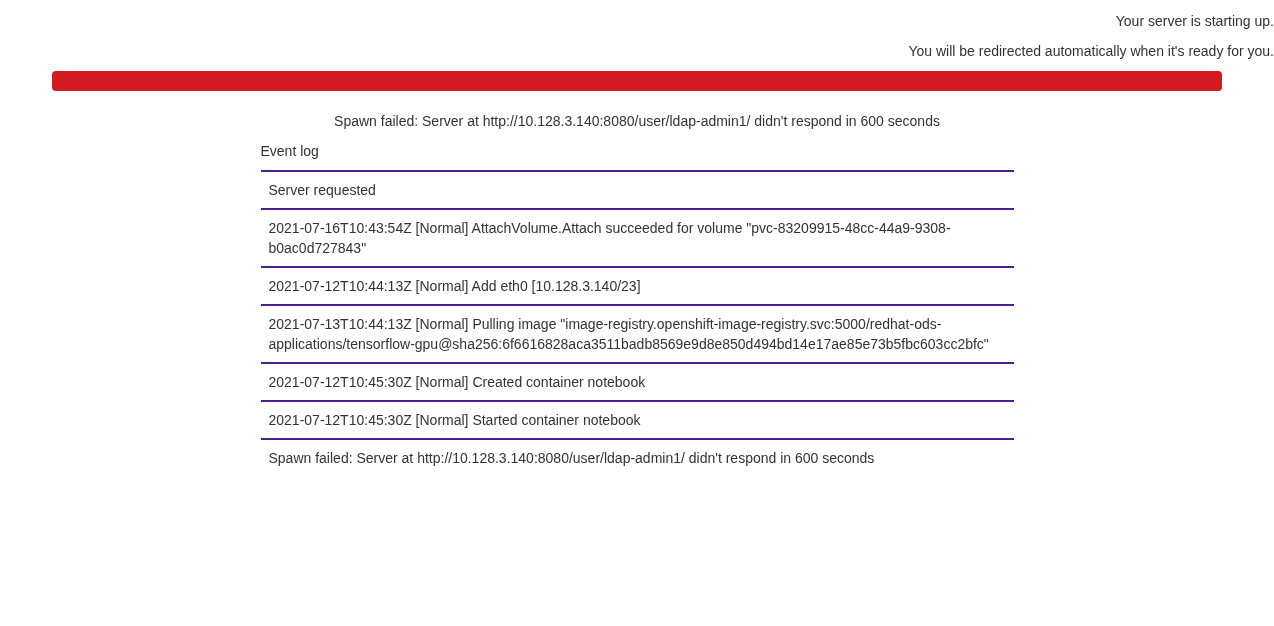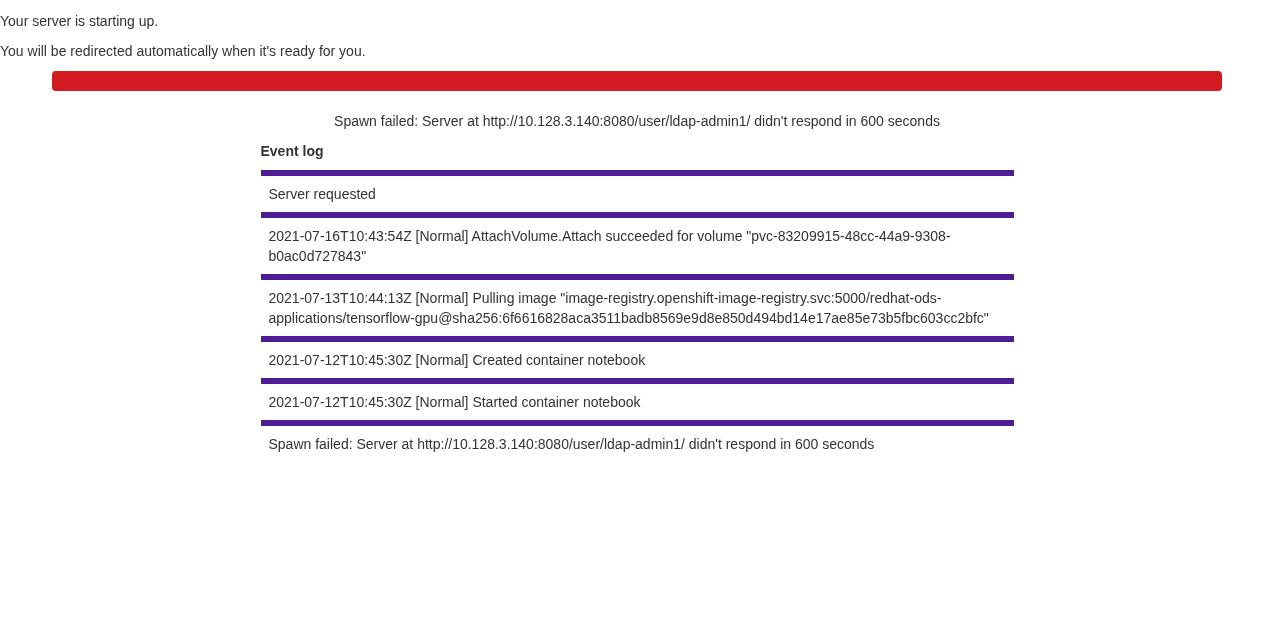--- a/index.html
+++ b/index.html
@@ -13,21 +13,21 @@
     color: #333333;
   }
   .page {
     width: 1274px;
     min-height: 626px;
     background: #ffffff;
     overflow: hidden;
   }
   .top-messages p {
     margin: 0 0 10px 0;
-    text-align: left;
+    text-align: right;
   }
   .top-messages p:first-child { margin-top: 11px; }
   .progress-wrap {
     width: 1170px;
     margin: 0 auto 20px auto;
   }
   .progress {
     height: 20px;
     background: #f5f5f5;
     border-radius: 4px;
@@ -42,28 +42,27 @@
   .spawn-failed {
     margin: 0 0 10px 0;
     text-align: center;
   }
   .event-panel {
     width: 753px;
     margin: 0 auto;
   }
   .event-log-title {
     margin: 0 0 9px 0;
-    font-weight: bold;
   }
   table.event-table {
     width: 100%;
     border-collapse: collapse;
   }
   table.event-table td {
-    border-top: 6px solid #4c1d95;
+    border-top: 2px solid #4c1d95;
     padding: 8px;
     vertical-align: top;
     overflow-wrap: break-word;
     word-wrap: break-word;
   }
 </style>
 </head>
 <body>
 
 <div class="page">
@@ -85,20 +84,23 @@
     <div class="event-log-title">Event log</div>
     <table class="event-table">
       <tbody>
           <tr class="event-row">
     <td>Server requested</td>
   </tr>
           <tr class="event-row">
     <td>2021-07-16T10:43:54Z [Normal] AttachVolume.Attach succeeded for volume "pvc-83209915-48cc-44a9-9308-b0ac0d727843"</td>
   </tr>
           <tr class="event-row">
+    <td>2021-07-12T10:44:13Z [Normal] Add eth0 [10.128.3.140/23]</td>
+  </tr>
+          <tr class="event-row">
     <td>2021-07-13T10:44:13Z [Normal] Pulling image "image-registry.openshift-image-registry.svc:5000/redhat-ods-applications/tensorflow-gpu@sha256:6f6616828aca3511badb8569e9d8e850d494bd14e17ae85e73b5fbc603cc2bfc"</td>
   </tr>
           <tr class="event-row">
     <td>2021-07-12T10:45:30Z [Normal] Created container notebook</td>
   </tr>
           <tr class="event-row">
     <td>2021-07-12T10:45:30Z [Normal] Started container notebook</td>
   </tr>
           <tr class="event-row">
     <td>Spawn failed: Server at http://10.128.3.140:8080/user/ldap-admin1/ didn't respond in 600 seconds</td>

